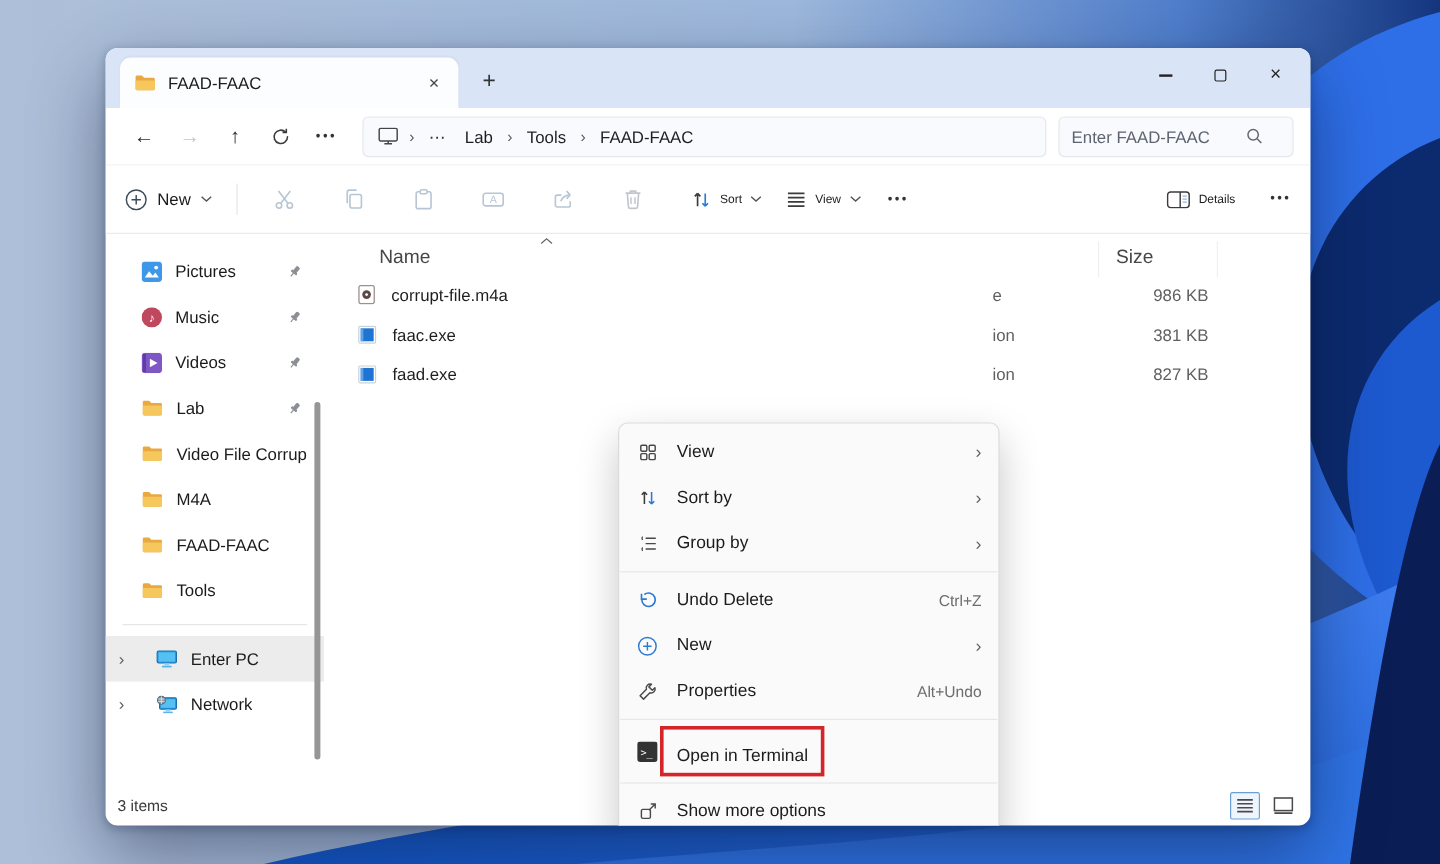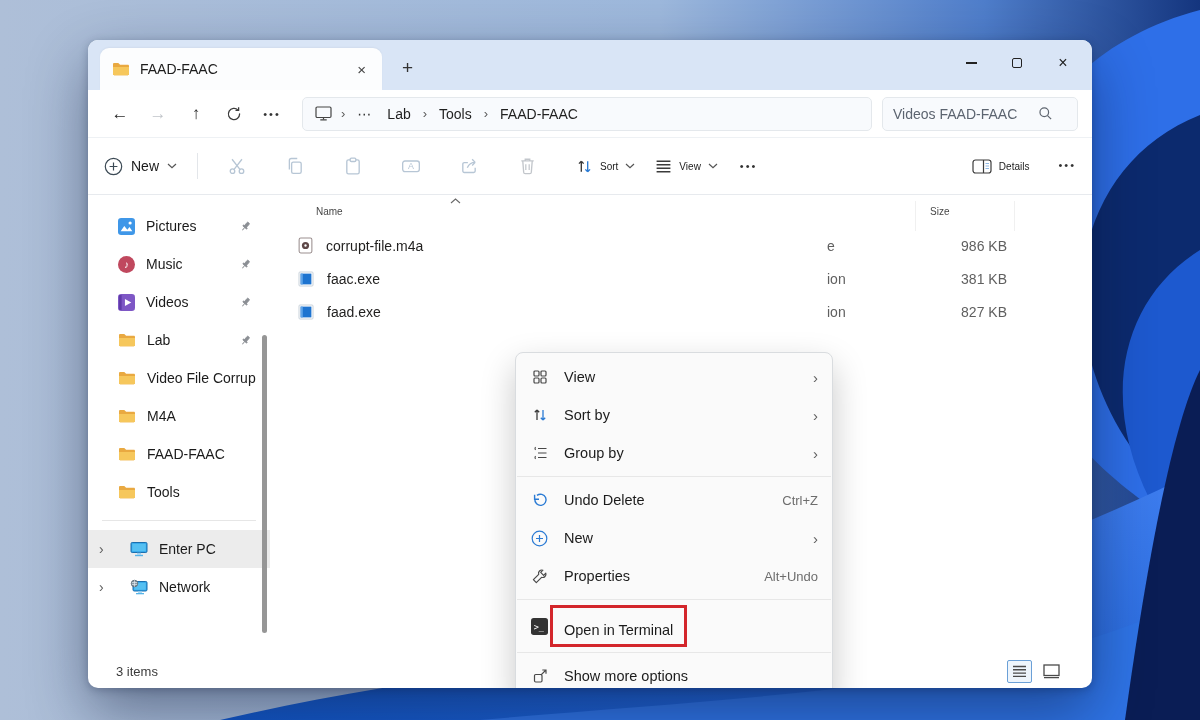--- a/index.html
+++ b/index.html
@@ -72,21 +72,21 @@
   .side-item.sel { background:#ececec; }
   .tree-chev { position:absolute; left:11px; color:#5f5f5f; font-size:14px; }
   .tree-pad { padding-left:42px; }
   .side-label { white-space:nowrap; overflow:hidden; max-width:118px; }
   .side-div { height:1px; background:#e6e6e6; margin:9px 14px; }
   .side-scrollbar { position:absolute; right:3px; top:140px; width:5px; height:298px;
     background:#969696; border-radius:3px; }
 
   
   .filearea { flex:1; position:relative; padding-top:6px; }
-  .cols { height:28px; position:relative; font-size:10px; color:#474747; }
+  .cols { height:28px; position:relative; font-size:16px; color:#474747; }
   .col-name { position:absolute; left:46px; top:5px; }
   .col-caret { position:absolute; left:180px; top:-3px; }
   .col-size { position:absolute; left:645px; top:0; width:100px; height:30px;
     border-left:1px solid #f0f0f0; border-right:1px solid #f0f0f0; padding:5px 4px 0 14px; }
   .frow { height:33px; display:flex; align-items:center; gap:13px; position:relative;
     font-size:14px; color:#201f1e; padding-left:28px; }
   .f-type { position:absolute; left:557px; color:#5f5f5f; }
   .f-size { position:absolute; left:645px; width:92px; text-align:right; color:#5f5f5f; }
 
   
@@ -98,21 +98,21 @@
   .mi-icon { width:19px; display:flex; justify-content:center; }
   .mi-chev { margin-left:auto; color:#5f5f5f; font-size:15px; }
   .mi-shortcut { margin-left:auto; color:#6d6d6d; font-size:13px; }
   .mdiv { height:1px; background:#e7e7e7; margin:4px 1px; }
   .mi.terminal { height:44px; }
   .redbox { border:3px solid #d3262b; padding:14px 11px 6px; margin-left:-14px;
     display:inline-block;text-align:center; }
 
   
   .statusbar { height:34px; flex:0 0 auto; display:flex; align-items:center;
-    padding:0 28px; font-size:13px; color:#3b3b3b; }
+    padding:0 10px; font-size:13px; color:#3b3b3b; }
   .status-toggles { margin-left:auto; display:flex; gap:7px; align-items:center; }
   .tgl { width:25px; height:23px; border:1px solid transparent; border-radius:2px;
     display:flex; align-items:center; justify-content:center; }
   .tgl.sel { border-color:#6ba0d7; background:#eef5fc; }
 </style>
 </head>
 <body>
 
 <svg class="wallpaper" viewBox="0 0 1200 720" preserveAspectRatio="none">
   <defs>
@@ -182,21 +182,21 @@
       <span class="crumb-sep">›</span>
       <span class="crumb crumb-overflow">⋯</span>
       <span class="crumb">Lab</span>
       <span class="crumb-sep">›</span>
       <span class="crumb">Tools</span>
       <span class="crumb-sep">›</span>
       <span class="crumb">FAAD-FAAC</span>
     </div>
 
     <div class="searchbox">
-      <span class="search-text">Videos FAAD-FAAC</span>
+      <span class="search-text">Enter FAAD-FAAC</span>
       <svg width="15" height="15" viewBox="0 0 16 16">
         <circle cx="6.7" cy="6.7" r="4.6" fill="none" stroke="#5f6670" stroke-width="1.3"></circle>
         <line x1="10.2" y1="10.2" x2="14" y2="14" stroke="#5f6670" stroke-width="1.3"></line>
       </svg>
     </div>
   </div>
 
   <div class="commandbar">
     <div class="cmd-new">
       <svg width="19" height="19" viewBox="0 0 19 19">

